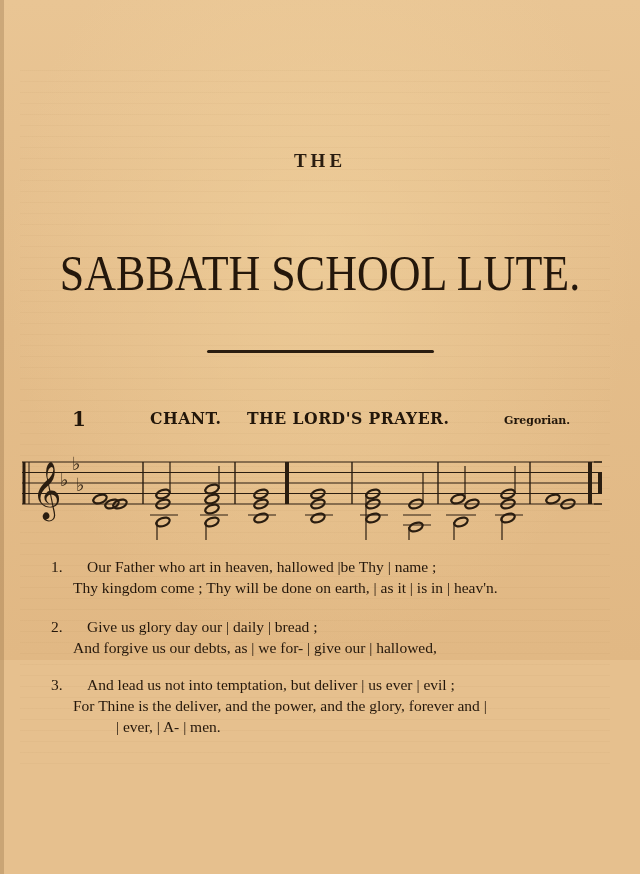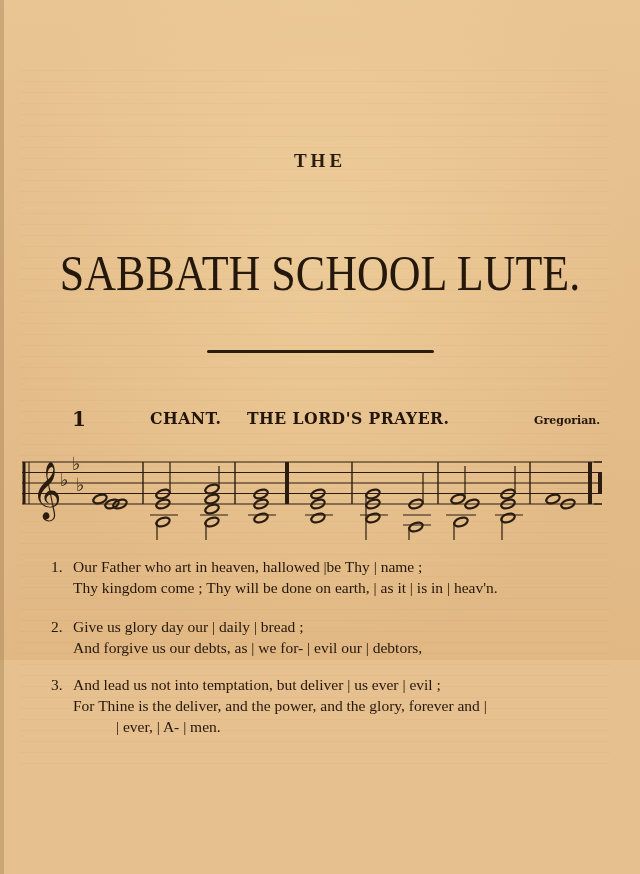--- a/index.html
+++ b/index.html
@@ -37,26 +37,26 @@
     background: linear-gradient(180deg, #2a1d10, #2a1d10);
     border-radius: 2px;
   }
   .heading {
     position: absolute; top: 405px; left: 0; width: 640px; height: 30px;
     font-family: "DejaVu Serif", serif; font-weight: bold; color: #22160a;
   }
   .heading .num { position: absolute; left: 72px; top: 2px; font-size: 20px; }
   .heading .h1 { position: absolute; left: 150px; top: 3px; font-size: 17px; letter-spacing: 0.5px; transform: scaleX(0.92); transform-origin: left; }
   .heading .h2 { position: absolute; left: 247px; top: 3px; font-size: 17px; letter-spacing: 0.5px; transform: scaleX(0.92); transform-origin: left; }
-  .heading .comp { position: absolute; left: 504px; top: 9px; font-size: 11px; margin-left: 30px; }
+  .heading .comp { position: absolute; left: 504px; top: 9px; font-size: 11px; }
   .staff-wrap { position: absolute; left: 0; top: 440px; width: 640px; height: 110px; }
   .verses { position: absolute; left: 0; top: 558px; width: 640px; }
   .verse { position: absolute; left: 0; width: 640px; font-family: "Liberation Serif", serif; font-size: 15.5px; color: #24170b; }
   .verse .vn { position: absolute; left: 51px; }
-  .verse .l1 { position: absolute; left: 73px; top: 0; white-space: nowrap; }
+  .verse .l1 { position: absolute; left: 87px; top: 0; white-space: nowrap; }
   .verse .l2 { position: absolute; left: 73px; top: 21px; white-space: nowrap; text-align: center; }
   .verse .l3 { position: absolute; left: 116px; top: 42px; white-space: nowrap; }
 </style>
 </head>
 <body>
 
 <div class="page">
   <div class="ghost"></div>
   <div class="edge-left"></div>
 
@@ -176,21 +176,21 @@
 
   <div class="verses">
     <div class="verse" style="top:0px;">
       <span class="vn">1.</span>
       <span class="l1">Our Father who art in heaven, hallowed |be Thy | name ;</span>
       <span class="l2">Thy kingdom come ; Thy will be done on earth, | as it | is in | heav'n.</span>
     </div>
     <div class="verse" style="top:60px;">
       <span class="vn">2.</span>
       <span class="l1">Give us glory day our | daily | bread ;</span>
-      <span class="l2">And forgive us our debts, as | we for- | evil our | debtors,</span>
+      <span class="l2">And forgive us our debts, as | we for- | give our | hallowed,</span>
     </div>
     <div class="verse" style="top:118px;">
       <span class="vn">3.</span>
       <span class="l1">And lead us not into temptation, but deliver | us ever | evil ;</span>
       <span class="l2">For Thine is the deliver, and the power, and the glory, forever and |</span>
       <span class="l3">| ever, | A- | men.</span>
     </div>
   </div>
 </div>
 

